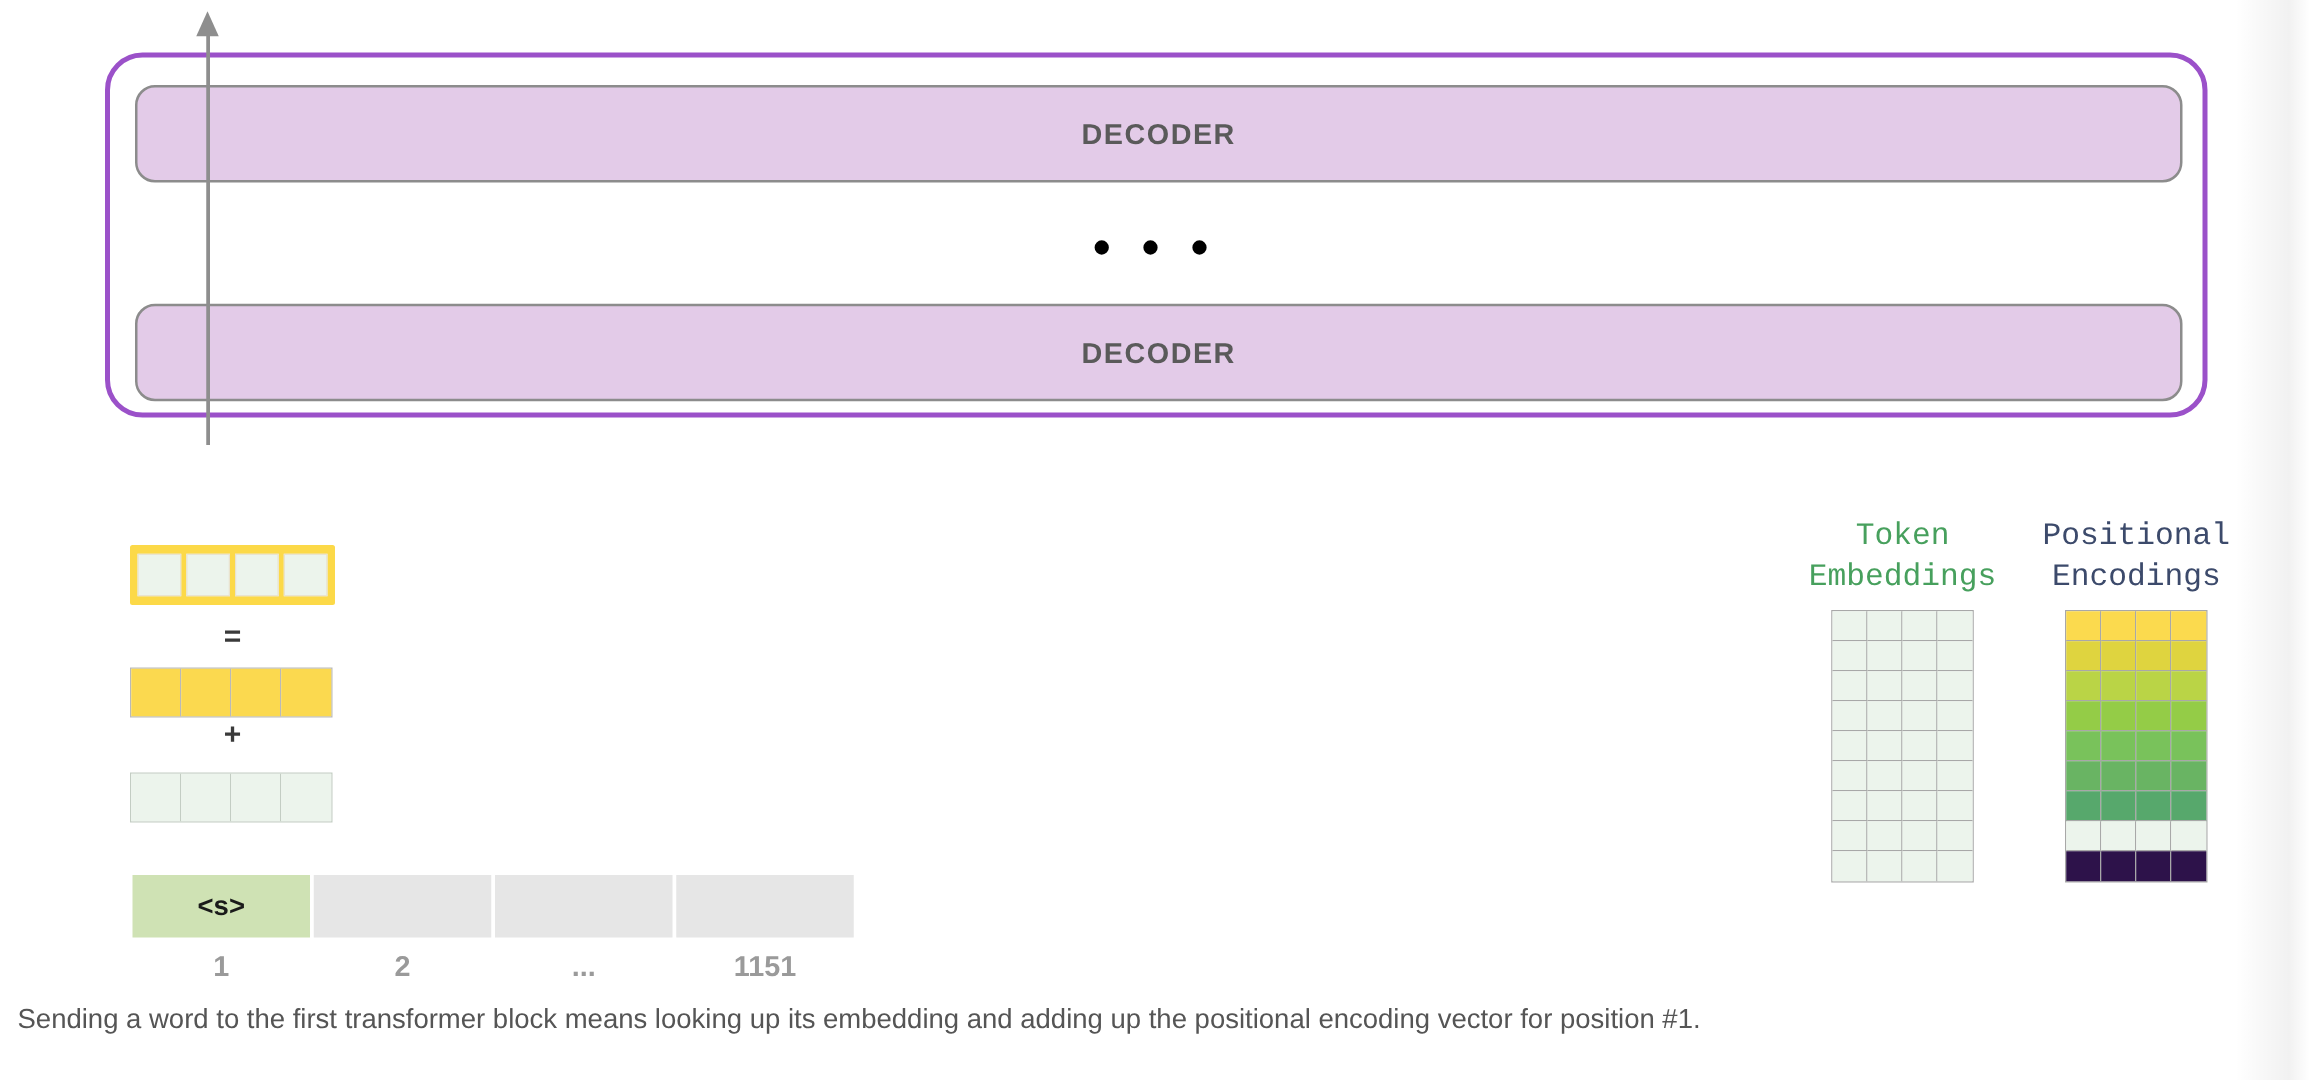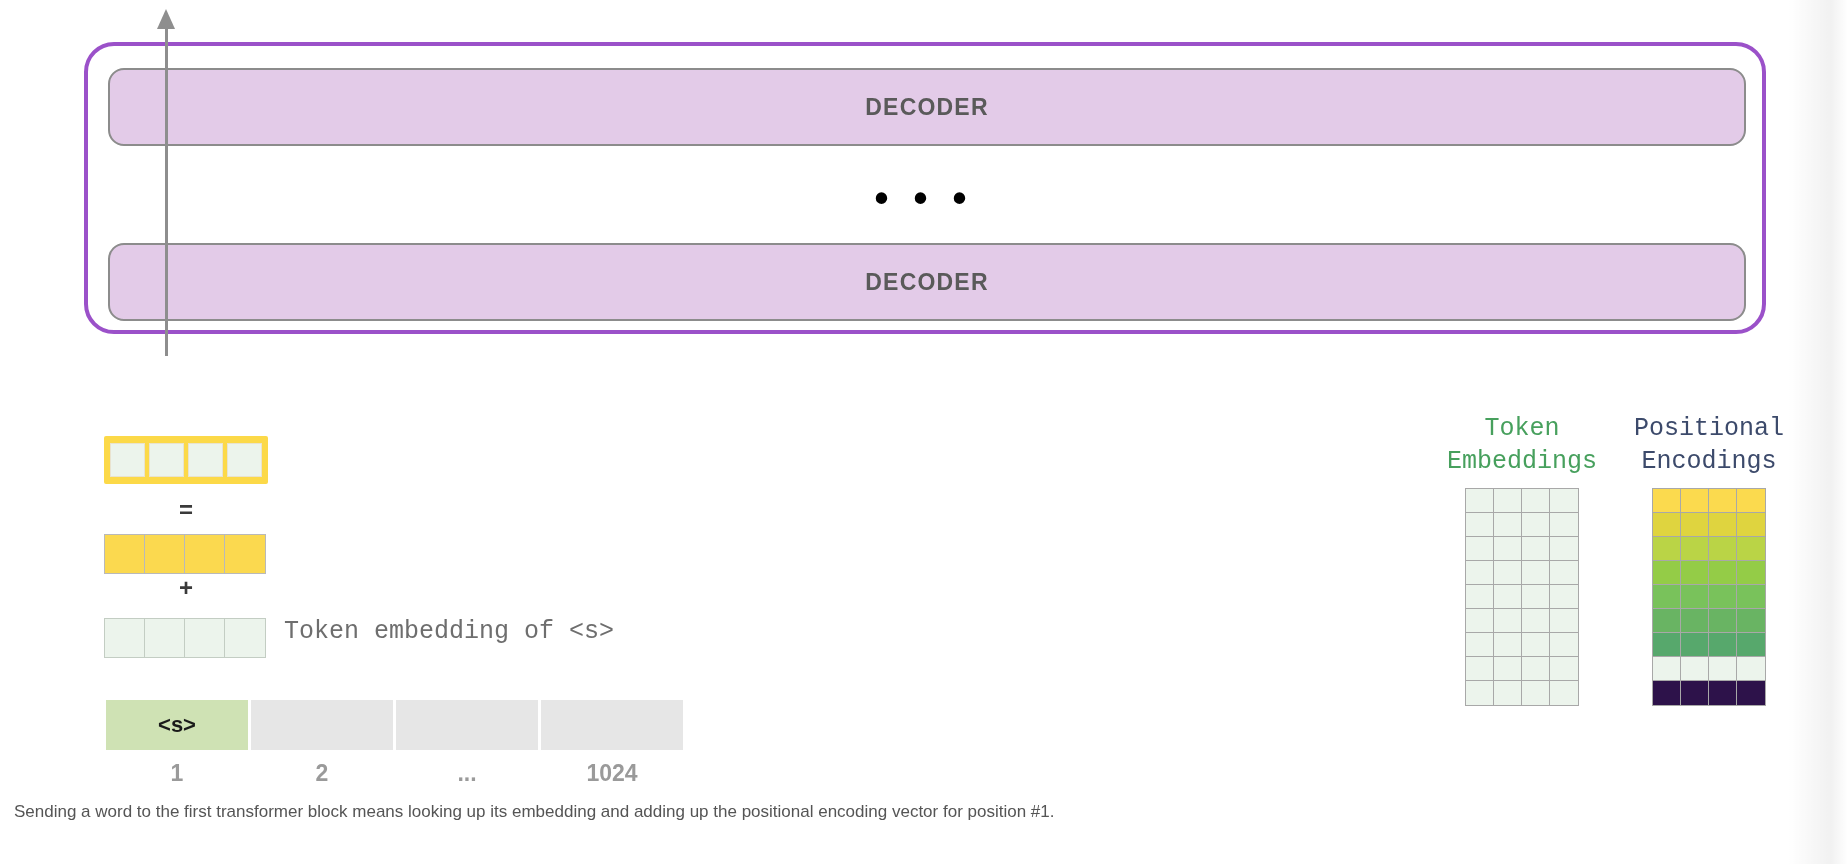--- a/index.html
+++ b/index.html
@@ -255,21 +255,21 @@
     justify-content: center;
     margin-top: 10px;
   }
 
   
   .page-caption {
     position: absolute;
     left: 14px;
     top: 802px;
     font-family: "Liberation Sans", sans-serif;
-    font-size: 17px;
+    font-size: 22px;
     color: #555555;
     white-space: nowrap;
   }
 </style>
 </head>
 <body>
 
 <div id="stage">
 
   <div class="stack-outline" style="border-color: rgb(155, 81, 201);"></div>
@@ -304,34 +304,33 @@
   </div>
 
   <div class="op-sign op-plus">+</div>
 
   <div class="vec vec-tok">
     <div class="vcell" style="background: rgb(236, 244, 236);"></div>
     <div class="vcell" style="background: rgb(236, 244, 236);"></div>
     <div class="vcell" style="background: rgb(236, 244, 236);"></div>
     <div class="vcell" style="background: rgb(236, 244, 236);"></div>
   </div>
-  <div class="vec-caption tok">Token embedding of &lt;s&gt;</div>
 
   <div class="token-row">
     <div class="token-cell active" style="background: rgb(207, 226, 180);">&lt;s&gt;</div>
     <div class="token-cell" style="background: rgb(230, 230, 230);"></div>
     <div class="token-cell" style="background: rgb(230, 230, 230);"></div>
     <div class="token-cell" style="background: rgb(230, 230, 230);"></div>
   </div>
 
   <div class="token-index-row">
     <div class="token-index">1</div>
     <div class="token-index">2</div>
     <div class="token-index">...</div>
-    <div class="token-index">1024</div>
+    <div class="token-index">1151</div>
   </div>
 
   <div class="matrix-wrap" id="token-matrix-wrap">
     <div class="matrix-title title-token" style="color: rgb(71, 160, 93);">Token
 Embeddings</div>
     <div class="matrix-grid-holder">
       <div class="matrix-grid">
           <div class="mcell" style="background: rgb(236, 244, 236);"></div>
           <div class="mcell" style="background: rgb(236, 244, 236);"></div>
           <div class="mcell" style="background: rgb(236, 244, 236);"></div>

